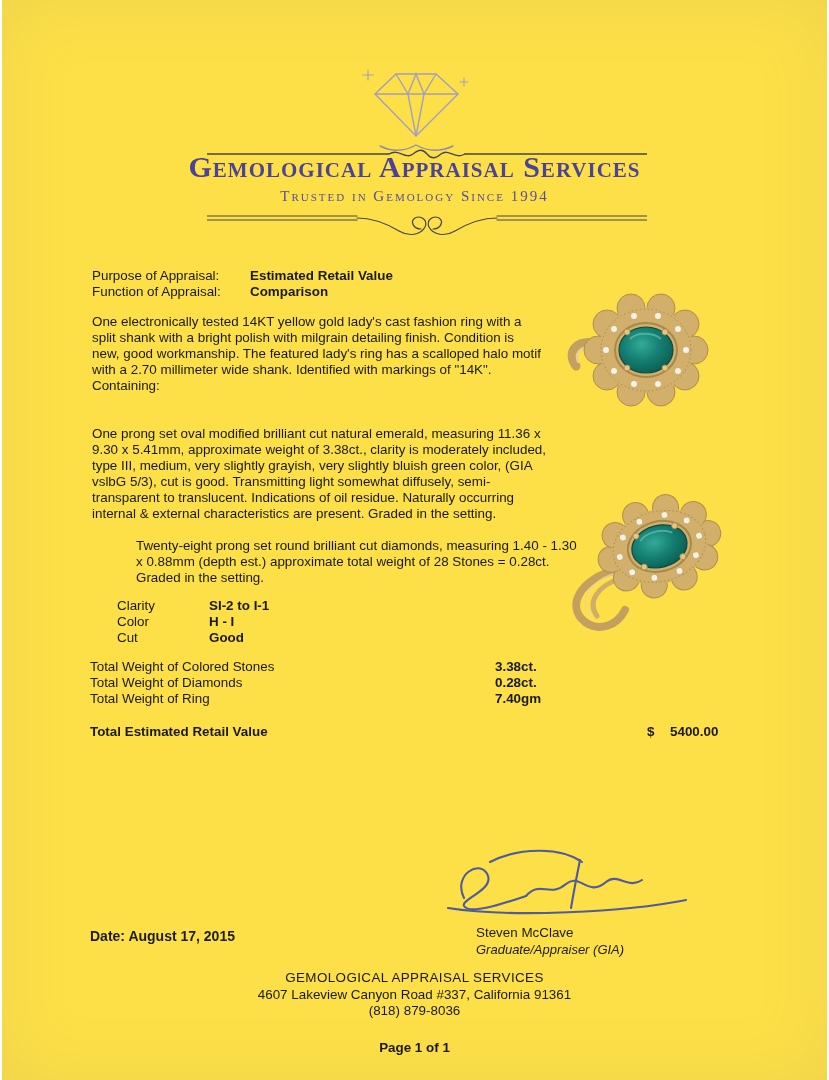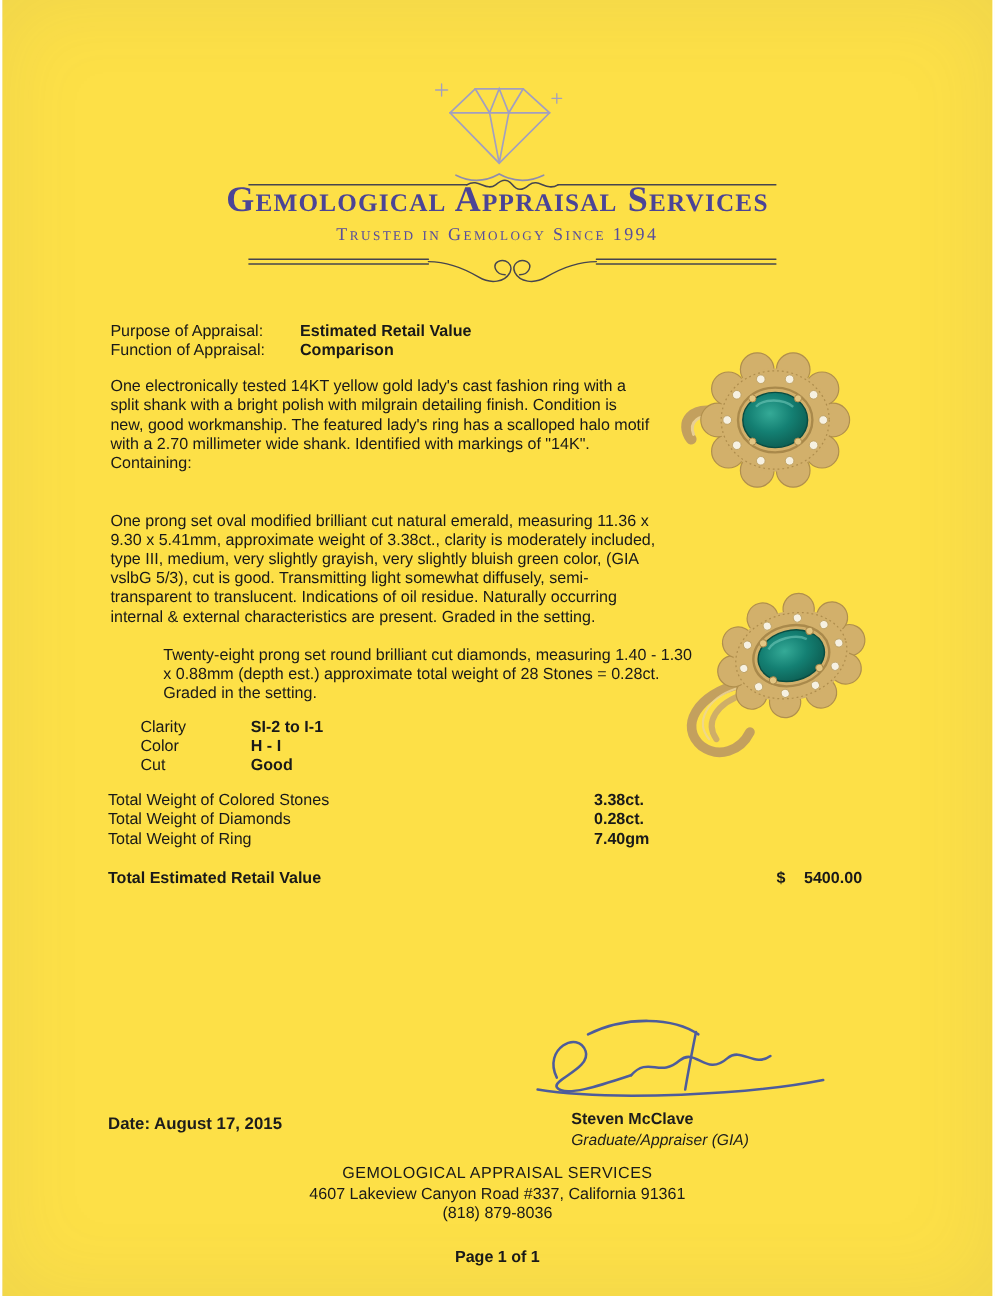--- a/index.html
+++ b/index.html
@@ -49,21 +49,21 @@
   .retail-label { left:88px; top:724px; font-weight:bold; }
   .retail-currency { left:645px; top:724px; font-weight:bold; }
   .retail-amount { left:668px; top:724px; font-weight:bold; }
 
   
   .photo-top { left:558px; top:282px; width:160px; height:140px; }
   .photo-side { left:545px; top:478px; width:195px; height:160px; }
 
   
   .signature { left:428px; top:842px; width:268px; height:80px; }
-  .sig-name { left:474px; top:925px; font-weight:bold; font-size:13.4px; }
+  .sig-name { left:474px; top:925px; font-weight:normal; font-size:13.4px; }
   .sig-title { left:474px; top:942px; font-style:italic; font-size:13px; }
   .date-line { left:88px; top:928px; font-weight:bold; font-size:14px; }
 
   
   .footer-line { left:0; right:0; text-align:center; font-size:13.4px; color:#191919; }
   .f-company { top:970px; letter-spacing:0.4px; }
   .f-address { top:987px; }
   .f-phone { top:1003px; }
   .f-page { top:1040px; font-weight:bold; }
 </style>

